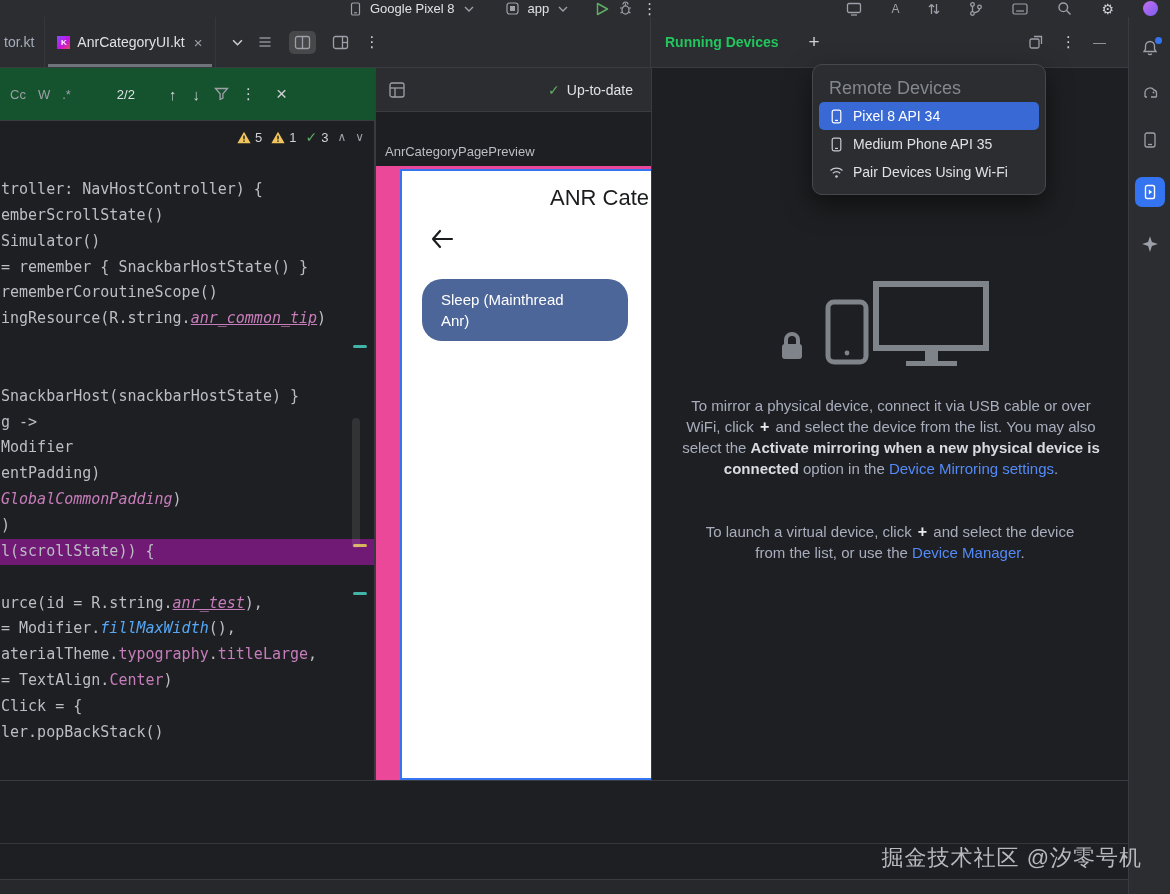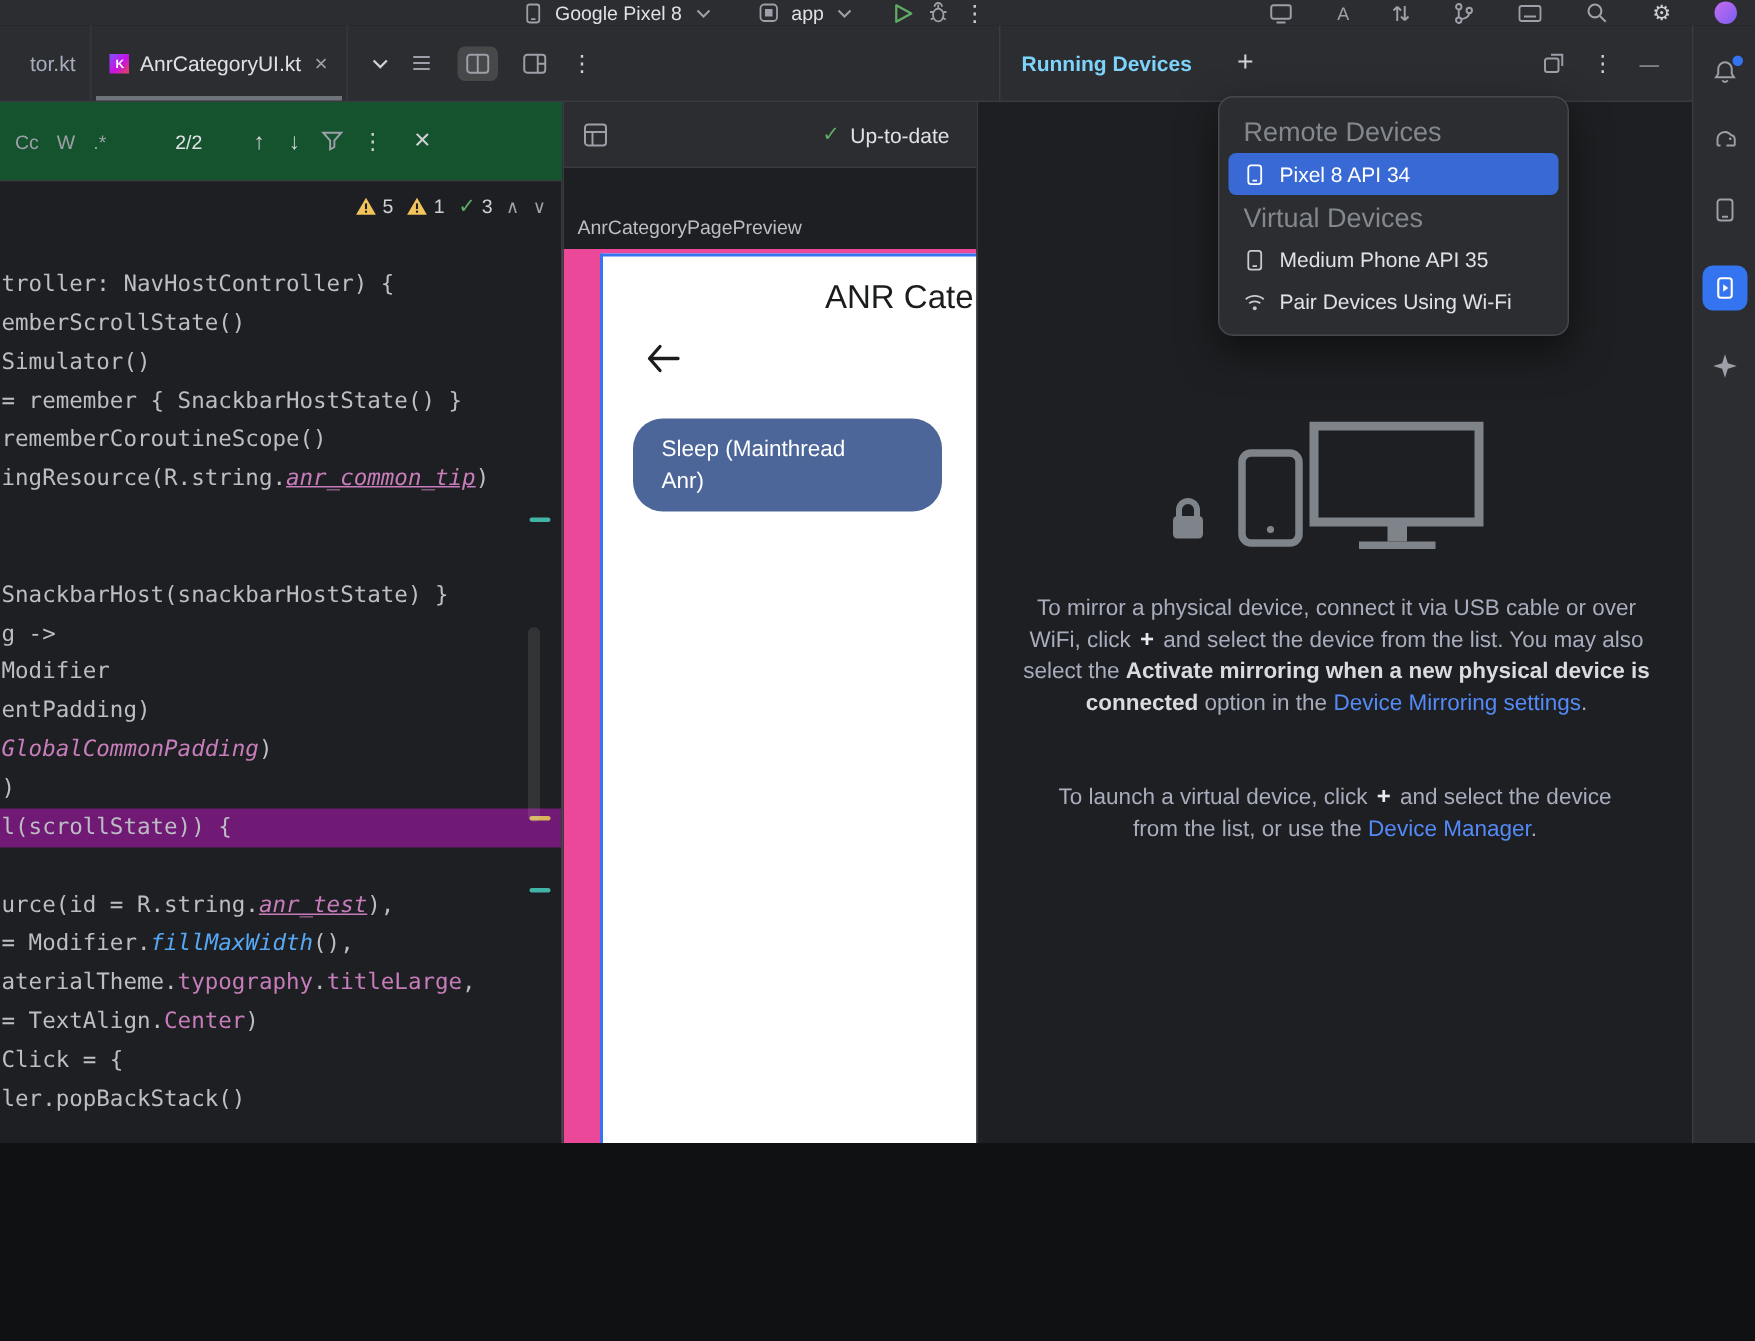--- a/index.html
+++ b/index.html
@@ -1,47 +1,47 @@
 <!DOCTYPE html>
 <html><head>
 <meta charset="utf-8">
 <style>
   * { margin:0; padding:0; box-sizing:border-box; }
   html,body { width:1170px; height:894px; }
   body { background:#101113; font-family:"Liberation Sans","DejaVu Sans",sans-serif; color:#bcbec4; overflow:hidden; }
-  .app { position:relative; width:1170px; height:762px; background:#1e1f22; overflow:hidden; }
+  .app { position:relative; width:1170px; height:894px; background:#1e1f22; overflow:hidden; }
   .icon { display:inline-flex; align-items:center; justify-content:center; color:#9da0a8; }
   svg { display:block; }
 
   
   .topbar { position:absolute; top:0; left:0; width:1170px; height:17px; background:#2b2d30;
             display:flex; align-items:center; overflow:hidden; font-size:13px; color:#dfe1e5; }
   .topbar-left { display:flex; align-items:center; gap:9px; margin-left:350px; white-space:nowrap; }
   .topbar-right { margin-left:auto; display:flex; align-items:center; gap:29px; margin-right:12px; }
   .chev { display:inline-flex; }
   .avatar { width:15px; height:15px; border-radius:50%; background:linear-gradient(135deg,#c66df0,#7a5df0); }
 
   
   .tabrow { position:absolute; top:17px; left:0; width:1128px; height:51px; background:#2b2d30;
             border-bottom:1px solid #393b40; display:flex; }
-  .tabs-left { width:651px; display:flex; align-items:center; border-right:1px solid #393b40; position:relative;margin-left:16px; }
+  .tabs-left { width:651px; display:flex; align-items:center; border-right:1px solid #393b40; position:relative; }
   .tab { height:100%; display:flex; align-items:center; gap:7px; padding:0 12px; font-size:14px; color:#bcbec4; position:relative; border-right:1px solid #35373c; }
   .tab.partial { padding:0 10px 0 4px; color:#a8adbd; }
   .tab.active { color:#dfe1e5; }
   .tab.active::after { content:""; position:absolute; left:3px; right:3px; bottom:0; height:3px; background:#6f737a; }
   .kotlin-icon { width:13px; height:13px; background:linear-gradient(135deg,#7f52ff,#c811e2 55%,#e44857);
                  display:flex; align-items:center; justify-content:center; font-size:8px; font-weight:bold; color:#fff; }
   .ring-icon { width:11px; height:11px; border-radius:50%; border:2px solid #bf6dd4; }
   .tab-close { color:#9da0a8; font-size:15px; margin-left:2px; }
   .bar-icons { display:flex; align-items:center; gap:16px; margin-left:14px; color:#ced0d6; }
   .sel-bg { background:rgba(255,255,255,.13); border-radius:5px; padding:4px 5px; }
   .kebab { font-size:15px; color:#ced0d6; letter-spacing:0; }
 
   .rd-header { flex:1; display:flex; align-items:center; padding:0 14px; }
-  .rd-title { font-size:14px; font-weight:600; color:#7dd3fc; }
+  .rd-title { font-size:14px; font-weight:600; color:#22c55e; }
   .rd-plus { font-size:19px; color:#ced0d6; margin-left:30px; font-weight:400; }
   .rd-actions { margin-left:auto; display:flex; align-items:center; gap:17px; color:#9da0a8; margin-right:8px; }
 
   
   .findbar { position:absolute; top:68px; left:0; width:375px; height:53px; background:#14532d;
              border-bottom:1px solid #393b40; display:flex; align-items:center; font-size:13px; color:#9da0a8; padding-left:4px; }
   .find-tok { padding:2px 6px; }
   .find-count { color:#dfe1e5; margin-left:40px; }
   .find-arrow { font-size:15px; color:#ced0d6; padding:0 8px; }
   .find-arrow.first { margin-left:26px; }
@@ -376,21 +376,20 @@
     <div class="popup-header">Remote Devices</div>
     <div class="popup-row selected">
       <span class="icon" style="color:#fff">
         <svg width="15" height="15" viewBox="0 0 15 15" fill="none" stroke="currentColor" stroke-width="1.2">
             <rect x="3.2" y="1.2" width="8.6" height="12.6" rx="1.8"></rect>
             <line x1="6" y1="11.4" x2="9" y2="11.4"></line>
           </svg>
       </span>
       <span>Pixel 8 API 34</span>
     </div>
-    <div class="popup-header">Virtual Devices</div>
     <div class="popup-row">
       <span class="icon" style="color:#c8cad0">
         <svg width="15" height="15" viewBox="0 0 15 15" fill="none" stroke="currentColor" stroke-width="1.2">
             <rect x="3.2" y="1.2" width="8.6" height="12.6" rx="1.8"></rect>
             <line x1="6" y1="11.4" x2="9" y2="11.4"></line>
           </svg>
       </span>
       <span>Medium Phone API 35</span>
     </div>
     <div class="popup-row">

